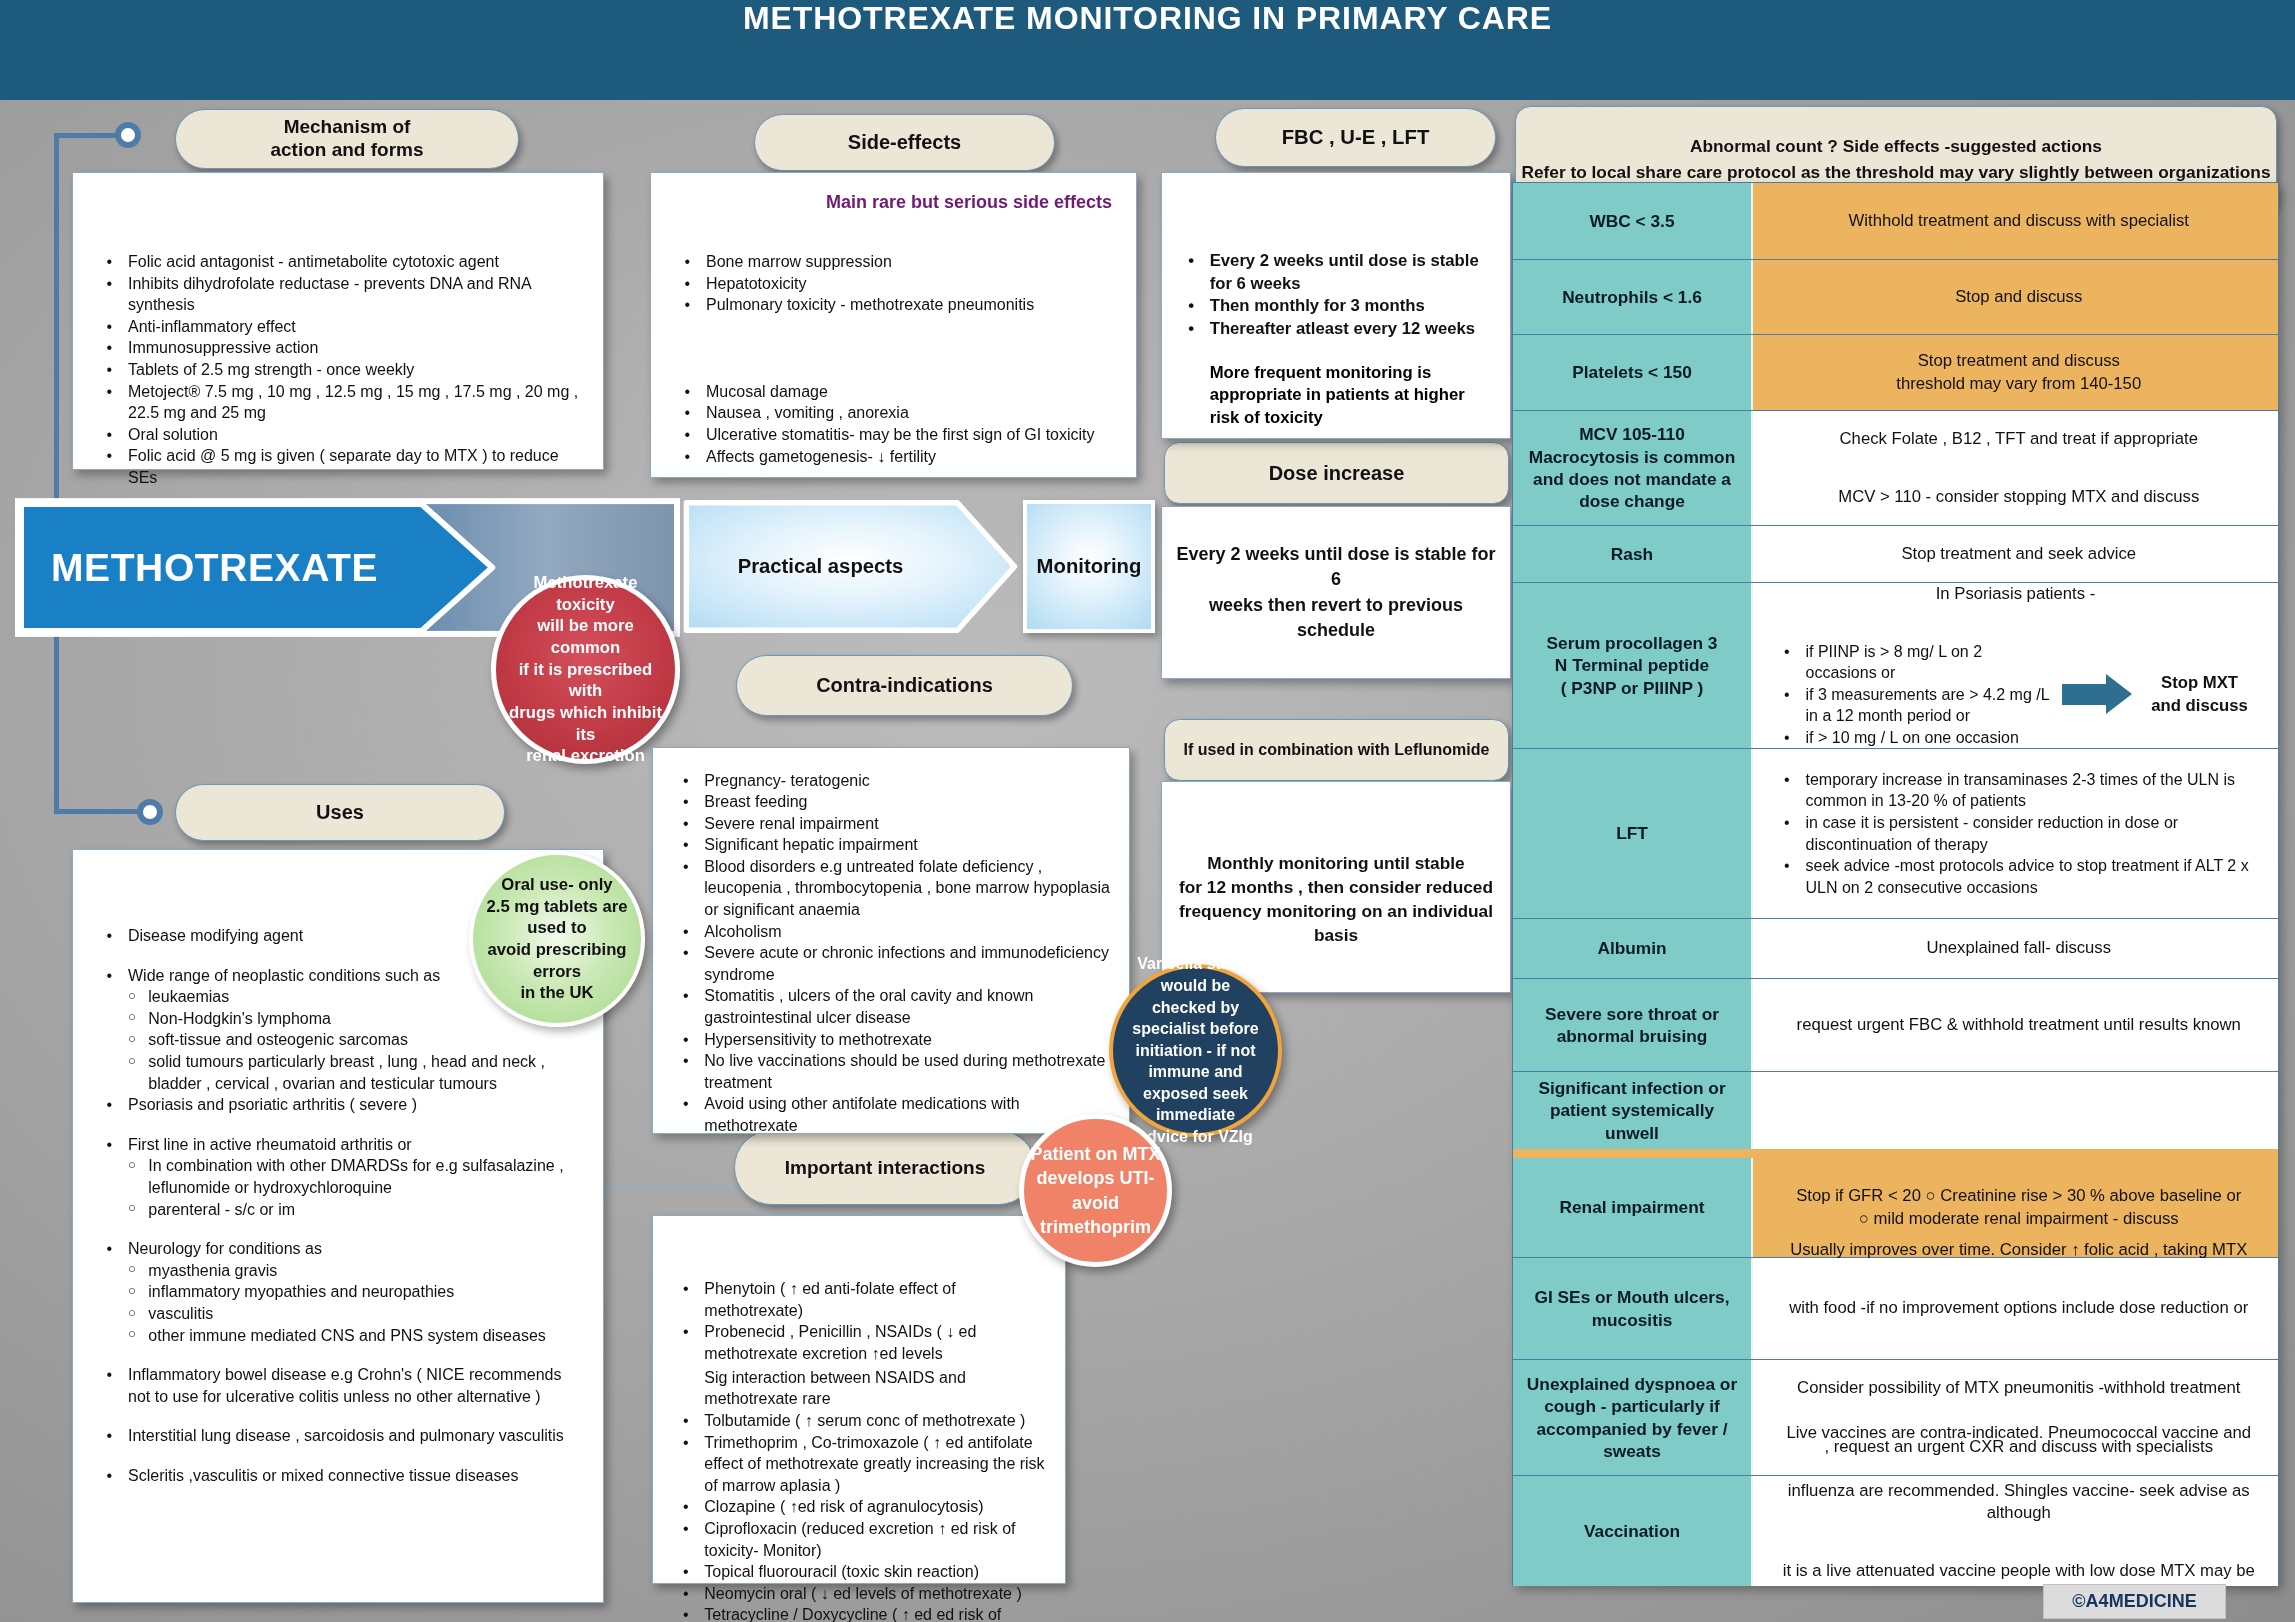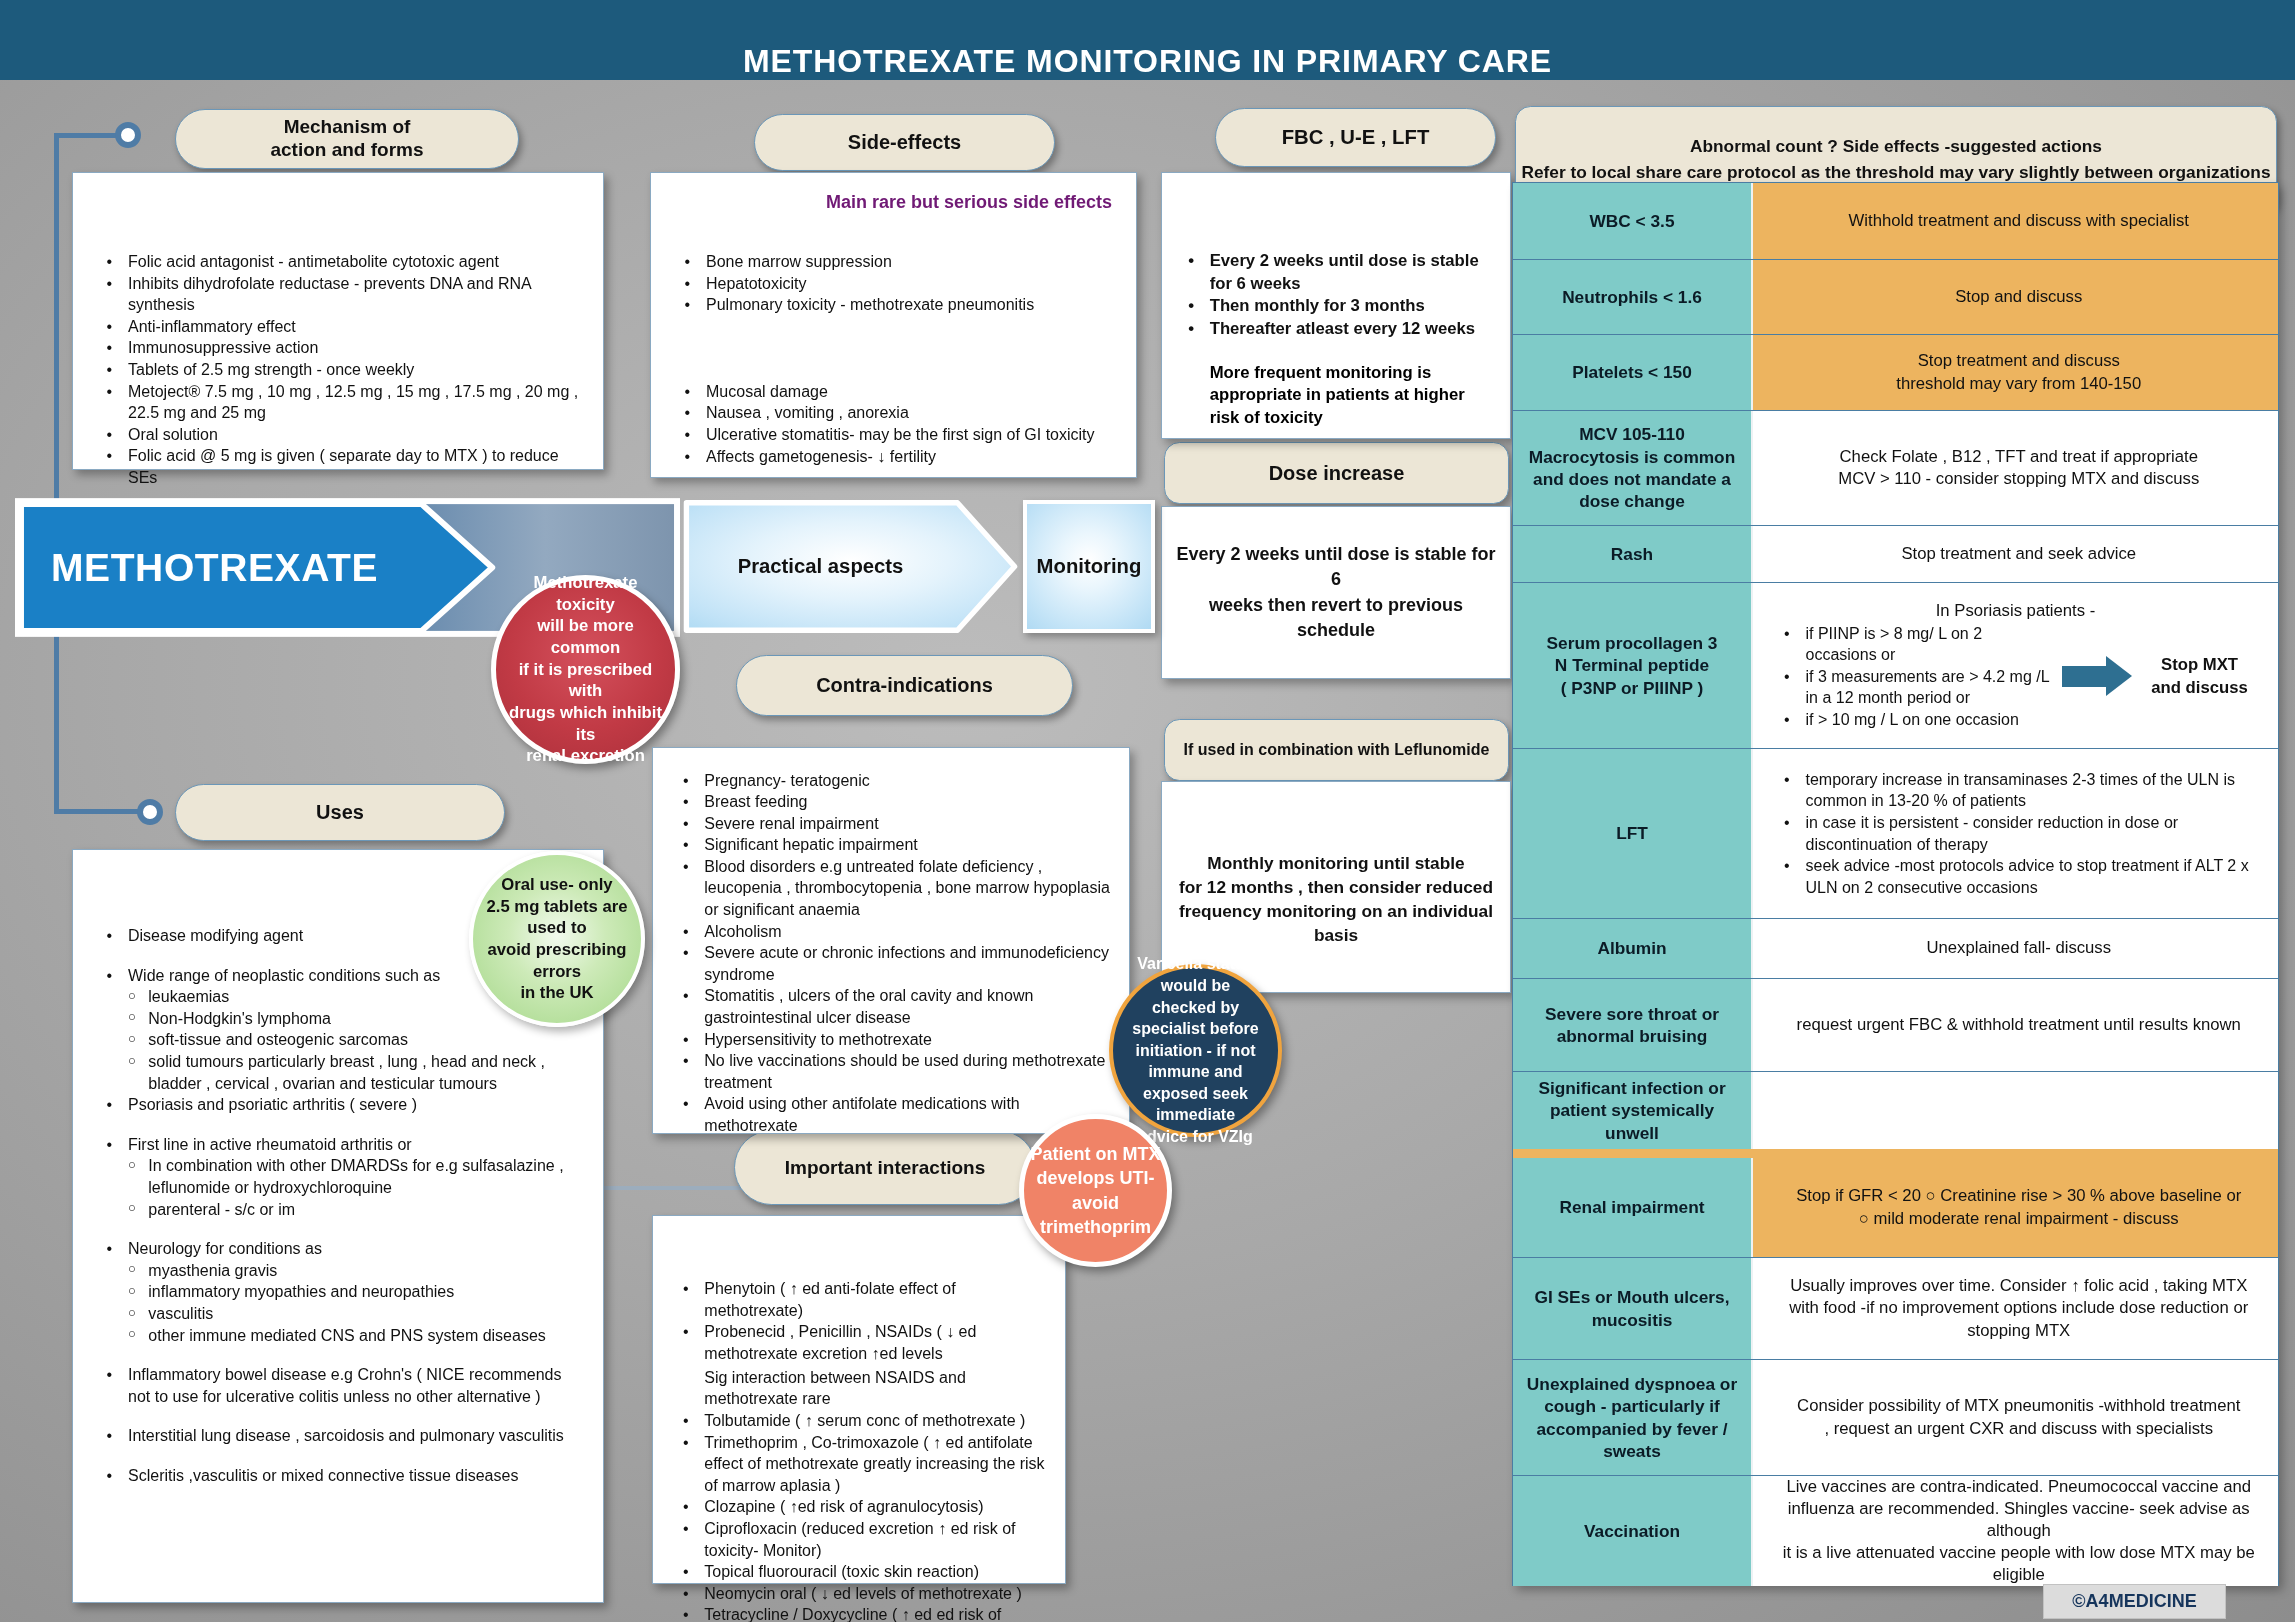--- a/index.html
+++ b/index.html
@@ -1,21 +1,21 @@
 <!DOCTYPE html>
 <html style="font-size:9.6px"><head>
 <meta charset="utf-8">
 <style>
   html,body{margin:0;padding:0;}
   body{font-family:"Liberation Sans", sans-serif; background:#9a9a9a;}
   #canvas{position:relative;width:2295px;height:1622px;overflow:hidden;
     background:radial-gradient(ellipse at 42% 42%, #bcbcbc 0%, #a8a8a8 45%, #8d8d8d 100%);}
   .abs{position:absolute;}
   
-  .titlebar{left:0;top:0;width:2295px;height:80px;background:#1d5a7c;display:flex;align-items:flex-end;justify-content:center;}
+  .titlebar{left:0;top:0;width:2295px;height:100px;background:#1d5a7c;display:flex;align-items:flex-start;justify-content:center;}
   .titlebar h1{margin:0;color:#ffffff;font-size:32px;letter-spacing:0.9px;font-weight:bold;}
   
   .pill{background:#ece6d6;border:1.8px solid #6b97b8;border-radius:42px;display:flex;align-items:center;justify-content:center;
     text-align:center;font-weight:bold;color:#111;box-shadow:3px 4.2px 7.2px rgba(0,0,0,.33);white-space:pre-line;}
   .pill.rect{border-radius:15.5px;}
   
   .panel{background:#ffffff;border:1.2px solid #8aa9c2;box-shadow:4.2px 5.4px 8.4px rgba(0,0,0,.3);box-sizing:border-box;}
   .panel .ptitle{text-align:right;font-weight:bold;font-size:18px;color:#701a75;}
   ul.blist{margin:0;padding:0;list-style:none;font-size:16px;line-height:1.35;color:#111;}
   ul.blist>li{position:relative;padding-left:31px;margin:0;}
@@ -42,21 +42,21 @@
     border:4.2px solid #fff;box-sizing:border-box;display:flex;align-items:center;justify-content:center;box-shadow:3px 4.2px 7.2px rgba(0,0,0,.3);}
   
   #mtx-table{left:1512px;top:182px;width:765px;height:1402px;border:1.8px solid #4a7da3;box-sizing:content-box;background:#fff;box-shadow:4.2px 5.4px 9.6px rgba(0,0,0,.3);}
   .trow{display:flex;width:100%;box-sizing:border-box;border-top:1.8px solid #4a7da3;}
   .trow:first-child{border-top:none;}
   .tcell{box-sizing:border-box;}
   .tlabel{width:240px;background:#7fcbc8;border-right:2.4px solid #eef2f4;display:flex;align-items:center;justify-content:center;
     text-align:center;font-weight:bold;font-size:17.3px;line-height:1.3;color:#0b1b26;white-space:pre-line;padding:4.8px 10.8px;}
   .taction{flex:1;display:flex;flex-direction:column;justify-content:center;font-size:16.7px;line-height:1.32;color:#111;padding:6px 21.5px;}
   .taction.orange{background:#edb45f;}
-  .taction.white{background:#ffffff;}
+  .taction.white{background:#ffffff;gap:36px;}
   .taction.tcenter{text-align:center;padding-left:28px;}
   .taction ul.blist{font-size:16px;}
   .serum-wrap{display:flex;align-items:center;gap:10.8px;}
   .serum-bullets{flex:1;}
   .block-arrow{width:44px;height:21.5px;background:#2e6f91;position:relative;flex:0 0 auto;margin-right:26px;}
   .block-arrow::after{content:"";position:absolute;right:-26px;top:-9.6px;border-left:26px solid #2e6f91;border-top:20.3px solid transparent;border-bottom:20.3px solid transparent;}
   .serum-side{flex:0 0 114px;text-align:center;font-weight:bold;font-size:16.7px;white-space:pre-line;}
   .logo{background:#dcdcdc;border:1.2px solid #c2c2c2;display:flex;align-items:center;justify-content:center;
     color:#16355c;font-weight:bold;font-size:18px;}
   .centerbox{display:flex;align-items:center;justify-content:center;text-align:center;font-weight:bold;font-size:18px;line-height:1.4;color:#111;white-space:pre-line;}

